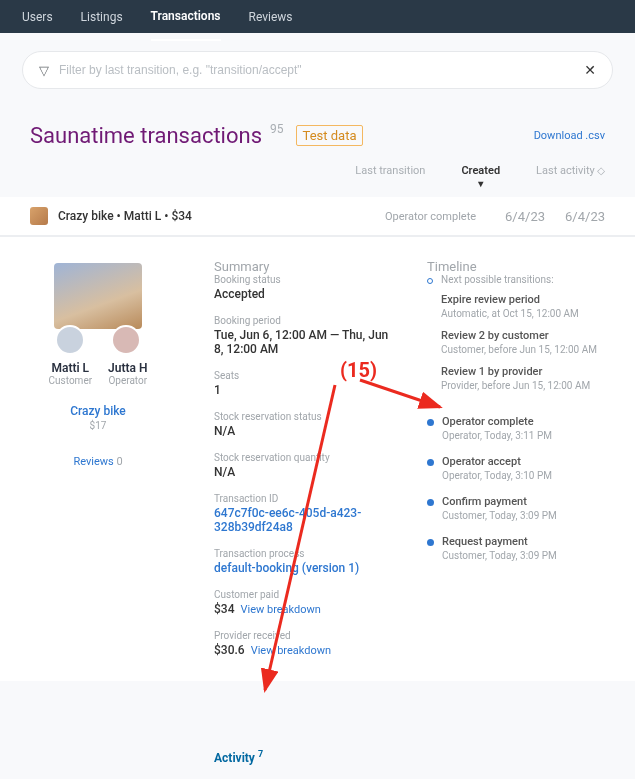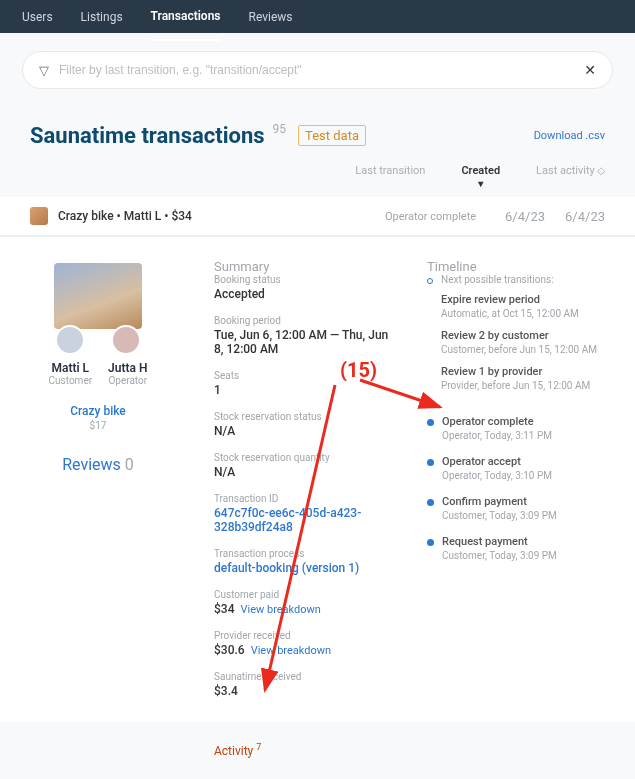--- a/index.html
+++ b/index.html
@@ -7,21 +7,21 @@
   .navbar { background: #2a3947; display: flex; align-items: center; padding: 0 22px; gap: 28px; height: 33px; }
   .navbar-item { color: #cfd6dd; font-size: 12px; cursor: pointer; height: 49px; display: flex; align-items: center; }
   .navbar-item.active { color: #fff; font-weight: 600; border-bottom: 2px solid #fff; }
   .search-row { padding: 18px 22px 8px; }
   .search-box { background: #fff; border: 1px solid #e6e8eb; border-radius: 999px; display: flex; align-items: center; padding: 10px 16px; gap: 10px; }
   .search-box input { flex: 1; border: none; outline: none; font-size: 12px; color: #333; background: transparent; }
   .search-box input::placeholder { color: #b9bec3; }
   .icon-funnel, .icon-close { color: #6a6f73; font-size: 13px; cursor: pointer; }
   .icon-close { color: #333; font-size: 14px; }
   .title-row { display: flex; align-items: center; padding: 26px 30px 4px; gap: 6px; }
-  .page-title { font-size: 22px; font-weight: 700; color: #0c4a6e; }
+  .page-title { font-size: 22px; font-weight: 400; color: #701a75; }
   .title-count { font-size: 12px; color: #a9aeb3; margin-left: 2px; position: relative; top: -7px; }
   .badge { border: 1px solid #f4b860; color: #d48b1f; font-size: 13px; padding: 2px 6px; border-radius: 2px; margin-left: 6px; }
   .download { margin-left: auto; color: #2e77d0; font-size: 11px; cursor: pointer; }
   .col-headers { display: flex; justify-content: flex-end; gap: 36px; padding: 12px 30px 6px; font-size: 11px; color: #a9aeb3; }
   .col-headers .crt { color: #333; font-weight: 600; position: relative; }
   .col-headers .crt::after { content: "▾"; position: absolute; left: 50%; transform: translateX(-50%); top: 14px; font-size: 10px; }
   .col-headers .la::after { content: " ◇"; font-size: 10px; }
   .txn-row { display: flex; align-items: center; padding: 10px 30px; border-bottom: 1px solid #eceef1; cursor: pointer; background: #fff; margin-top: 14px; }
   .txn-thumb { width: 18px; height: 18px; background: linear-gradient(135deg,#d8a26b,#b57a4a); border-radius: 3px; margin-right: 10px; }
   .txn-title { font-size: 12px; color: #333; font-weight: 500; flex: 1; }
@@ -32,39 +32,39 @@
   .hero { width: 88px; height: 66px; background: linear-gradient(160deg,#9fb4d6 0%,#d8bfa0 60%,#b88a5a 100%); border-radius: 4px; margin: 0 auto 12px; position: relative; }
   .avatars { display: flex; justify-content: center; gap: 26px; margin-top: -16px; position: relative; }
   .avatar { width: 30px; height: 30px; border-radius: 50%; background: #c9d2de; border: 2px solid #fff; }
   .avatar.j { background: #d8b9b5; }
   .names { display: flex; justify-content: center; gap: 16px; margin-top: 6px; }
   .person { }
   .p-name { font-size: 12px; font-weight: 600; color: #2a3140; }
   .p-role { font-size: 10px; color: #a1a6ab; }
   .side-link { color: #2e77d0; font-size: 12px; font-weight: 500; margin-top: 18px; display: block; cursor: pointer; }
   .side-sub { font-size: 10px; color: #a1a6ab; margin-top: 2px; }
-  .side-reviews { font-size: 16px; color: #2e77d0; margin-top: 24px; cursor: pointer; }
+  .side-reviews { font-size: 11px; color: #2e77d0; margin-top: 24px; cursor: pointer; }
   .side-reviews .z { color: #a1a6ab; }
   .content { flex: 1; display: flex; padding: 22px 18px 10px; gap: 28px; }
   .summary { flex: 1; }
   .timeline { width: 190px; }
   .sec-head { font-size: 13px; color: #a1a6ab; font-weight: 400; margin-bottom: 0; }
   .field { margin-bottom: 14px; }
   .f-label { font-size: 10px; color: #a1a6ab; }
   .f-value { font-size: 12px; color: #333; margin-top: 2px; font-weight: 500; }
   .f-value.link { color: #2e77d0; cursor: pointer; }
   .f-value .bd { color: #2e77d0; font-size: 11px; margin-left: 6px; cursor: pointer; font-weight: 400; }
   .tl-label { font-size: 10px; color: #a1a6ab; margin-bottom: 8px; }
   .tl-item { display: flex; gap: 8px; margin-bottom: 14px; }
   .tl-dot { width: 7px; height: 7px; border-radius: 50%; margin-top: 4px; flex-shrink: 0; background: #2e77d0; }
   .tl-dot.open { background: #fff; border: 1px solid #2e77d0; width: 6px; height: 6px; }
   .tl-title { font-size: 11px; color: #555; font-weight: 500; }
   .tl-sub { font-size: 10px; color: #a1a6ab; margin-top: 2px; }
   .activity { padding: 20px 18px 0 214px; }
-  .act-head { font-size: 12px; color: #c2410c; font-weight: 400; }
+  .act-head { font-size: 12px; color: #0369a1; font-weight: 700; margin-top: 48px; }
   .act-head .c { font-size: 9px; vertical-align: super; }
   .annotation { position: absolute; pointer-events: none; }
   .anno-label { position: absolute; font-size: 20px; font-weight: 700; color: #eb2a1f; }
   svg.arrow { position: absolute; overflow: visible; }
 </style>
 </head>
 <body>
 
 <div class="navbar">
   <div class="navbar-item">Users</div>
@@ -158,24 +158,20 @@
             <div class="f-label">Transaction process</div>
             <div class="f-value link">default-booking (version 1)</div>
           </div>
           <div class="field">
             <div class="f-label">Customer paid</div>
             <div class="f-value">$34<span class="bd">View breakdown</span></div>
           </div>
           <div class="field">
             <div class="f-label">Provider received</div>
             <div class="f-value">$30.6<span class="bd">View breakdown</span></div>
-          </div>
-          <div class="field">
-            <div class="f-label">Saunatime received</div>
-            <div class="f-value">$3.4</div>
           </div>
         </div>
     </div>
     <div class="timeline">
       <div class="sec-head">Timeline</div>
       <div class="tl-item">
         <div class="tl-dot open"></div>
         <div>
           <div class="tl-label">Next possible transitions:</div>
           <div id="tl-possible">

